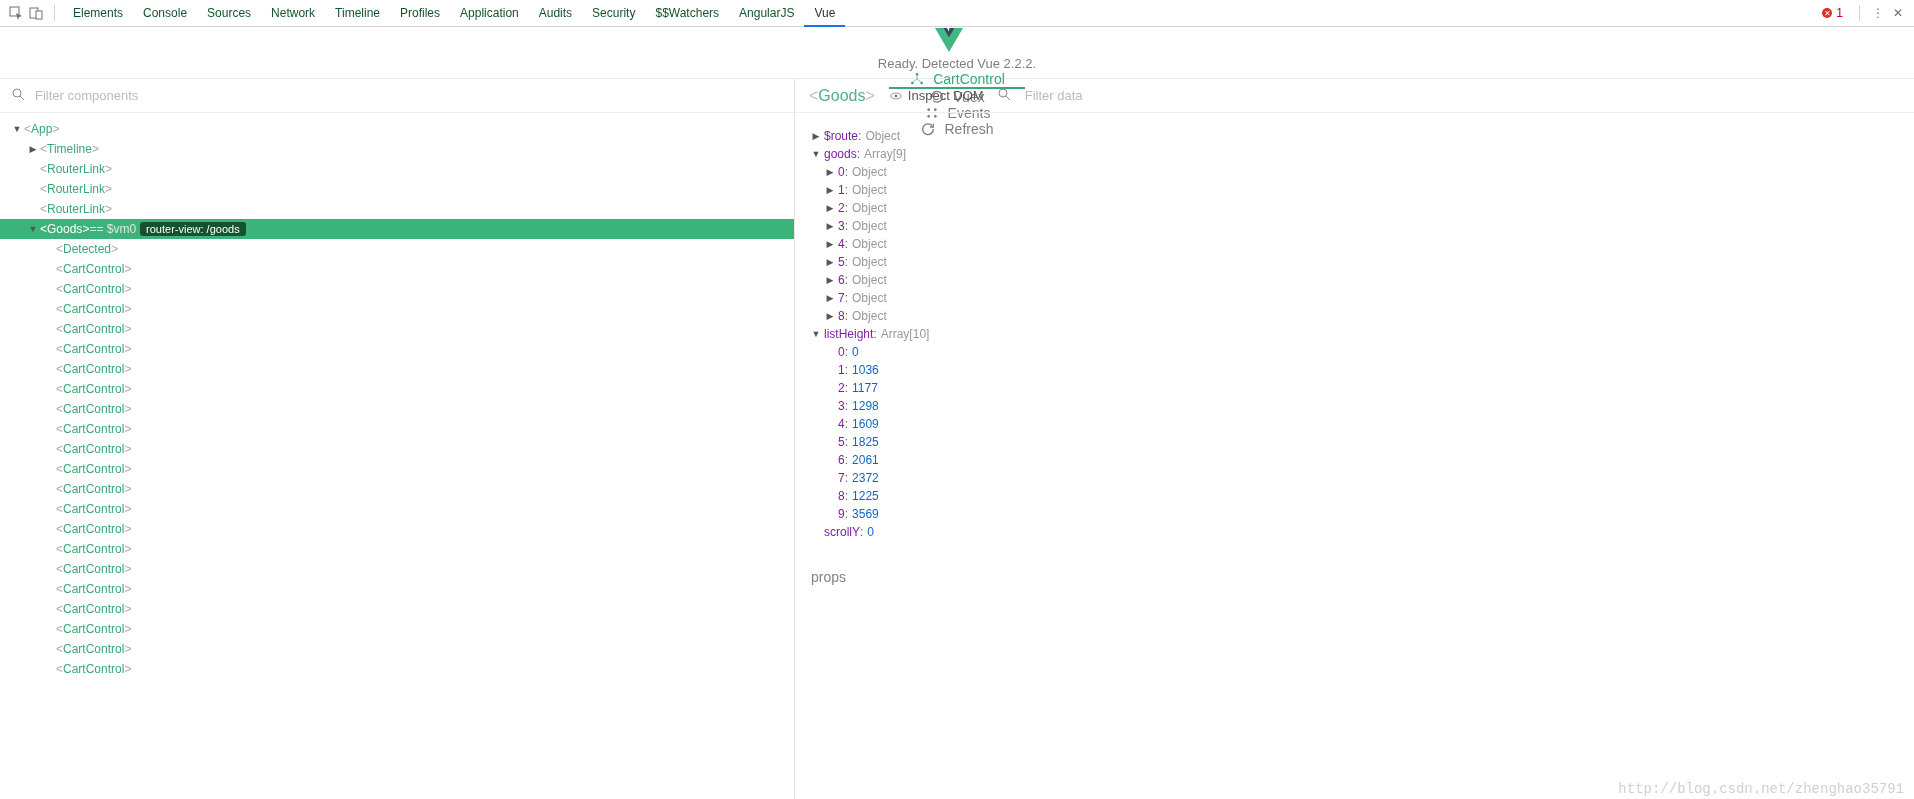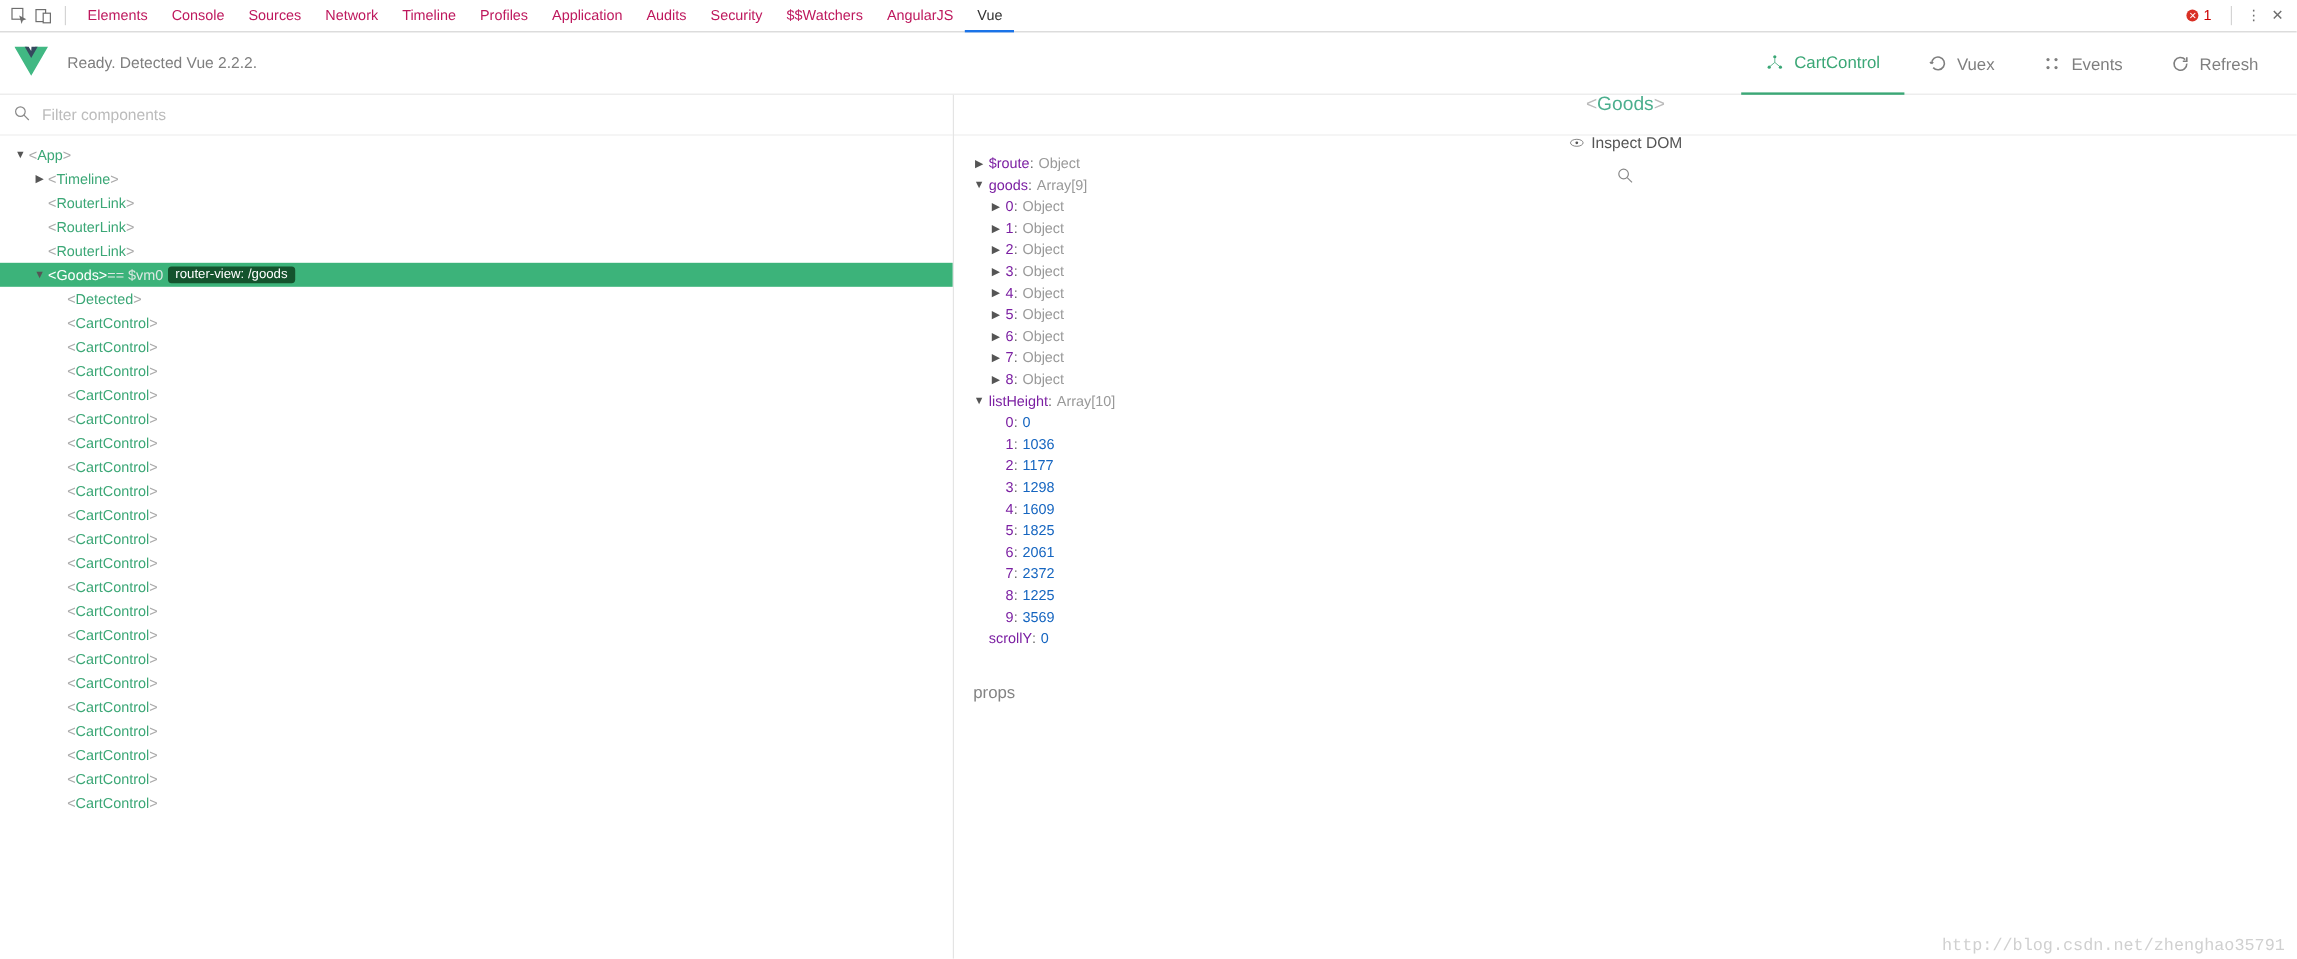--- a/index.html
+++ b/index.html
@@ -1,26 +1,26 @@
 <!DOCTYPE html>
 <html><head>
 <meta charset="utf-8">
 <style>
 * { margin:0; padding:0; box-sizing:border-box; font-family:"Helvetica Neue",Arial,sans-serif; }
 body { width:1914px; height:799px; background:#fff; overflow:hidden; font-size:12px; color:#333; }
 .topbar { height:27px; border-bottom:1px solid #d4d4d4; display:flex; align-items:center; padding:0 6px; }
 .topbar .iconbtn { width:20px; height:20px; display:flex; align-items:center; justify-content:center; color:#6e6e6e; }
 .topbar .sep { width:1px; height:16px; background:#d4d4d4; margin:0 8px; }
 .topbar .tabs { display:flex; gap:0; }
-.topbar .tab { padding:6px 10px 5px; color:#be185d; cursor:pointer; }
+.topbar .tab { padding:6px 10px 5px; color:#14532d; cursor:pointer; }
 .topbar .tab.active { color:#333; border-bottom:2px solid #1a73e8;text-align:center; }
 .topbar .spacer { flex:1; }
 .topbar .err { display:flex; align-items:center; gap:4px; color:#c00; margin-right:8px; }
 .topbar .err .dot { width:10px; height:10px; border-radius:50%; background:#d93025; display:flex; align-items:center; justify-content:center; color:#fff; font-size:8px; }
-.vuerow { height:52px; border-bottom:1px solid #e9e9e9; display:flex; align-items:center; padding:0 12px; }
+.vuerow { height:52px; border-bottom:1px solid #e9e9e9; display:flex; align-items:center; padding:0 0;flex-direction:column; }
 .vuelogo { width:28px; height:26px; margin-right:16px; }
 .vuerow .msg { color:#7f7f7f; font-size:13px; }
 .vuerow .spacer { flex:1; }
 .vuerow .vtab { display:flex; align-items:center; gap:8px; padding:0 20px; height:52px; color:#7f7f7f; font-size:14px; cursor:pointer; }
 .vuerow .vtab.active { color:#3ba776; border-bottom:2px solid #3ba776; }
 .vuerow .vtab svg { width:16px; height:16px; }
 .mainsplit { display:flex; height:calc(100% - 79px); }
 .lpane { width:795px; border-right:1px solid #e4e4e4; display:flex; flex-direction:column; position:relative; }
 .filterbar { height:34px; border-bottom:1px solid #eee; display:flex; align-items:center; padding:0 12px; gap:10px;justify-content:flex-end; }
 .filterbar .sicon { color:#888; }
@@ -32,21 +32,21 @@
 .treewrap::-webkit-scrollbar-track { background:#f5f5f5; }
 .node { height:20px; display:flex; align-items:center; font-family:Menlo,Consolas,monospace; font-size:12px; padding-left:0; cursor:pointer; white-space:nowrap; }
 .node .arrow { width:10px; text-align:center; color:#555; font-size:9px; margin-right:2px; }
 .node .tag { color:#3ba776; }
 .node .punct { color:#aaa; }
 .node.sel { background:#3cb37a; color:#fff; }
 .node.sel .tag,.node.sel .punct { color:#fff; }
 .node.sel .vm { color:#eee; opacity:.9; }
 .node.sel .badge { background:#14532d; color:#fff; padding:1px 6px; border-radius:3px; margin-left:4px; font-size:11px; }
 .rpane { flex:1; display:flex; flex-direction:column; }
-.rhead { height:34px; border-bottom:1px solid #eee; display:flex; align-items:center; padding:0 14px; gap:14px; font-size:13px;flex-direction:column; }
+.rhead { height:34px; border-bottom:1px solid #eee; display:flex; align-items:center; padding:0 14px; gap:14px; font-size:13px; }
 .rhead .title { color:#4caf8e; font-size:16px; }
 .rhead .title .punct { color:#bbb; }
 .rhead .act { display:flex; align-items:center; gap:5px; color:#555; cursor:pointer; }
 .rhead input { border:none; outline:none; font-size:13px; flex:1; }
 .rhead input::placeholder { color:#bcbcbc; }
 .rbody { flex:1; overflow:auto; padding:14px 16px; font-family:Menlo,Consolas,monospace; font-size:12px; }
 .rbody::-webkit-scrollbar { width:14px; height:14px; }
 .rbody::-webkit-scrollbar-thumb { background:#c1c1c1; }
 .rbody::-webkit-scrollbar-track { background:#f5f5f5; }
 .section { color:#848484; font-family:"Helvetica Neue",Arial,sans-serif; font-size:14px; margin-bottom:8px; }
@@ -335,20 +335,21 @@
             <circle cx="12" cy="12" r="2" fill="#555"></circle>
           </svg>
         <span>Inspect DOM</span>
       </span>
       <span class="sicon">
         <svg width="13" height="13" viewBox="0 0 13 13">
             <circle cx="5" cy="5" r="4" fill="none" stroke="#888"></circle>
             <line x1="8" y1="8" x2="12" y2="12" stroke="#888"></line>
           </svg>
       </span>
+      <input placeholder="Filter data" style="">
     </div>
     <div class="rbody">
       <div id="data-rows">
           <div class="dline" style="padding-left: 0px;">
             <span class="arrow">▶</span>
             <span class="key">$route</span>
             <span class="colon">:</span>
             <span class="val-obj">Object</span>
           </div>
           <div class="dline" style="padding-left: 0px;">

